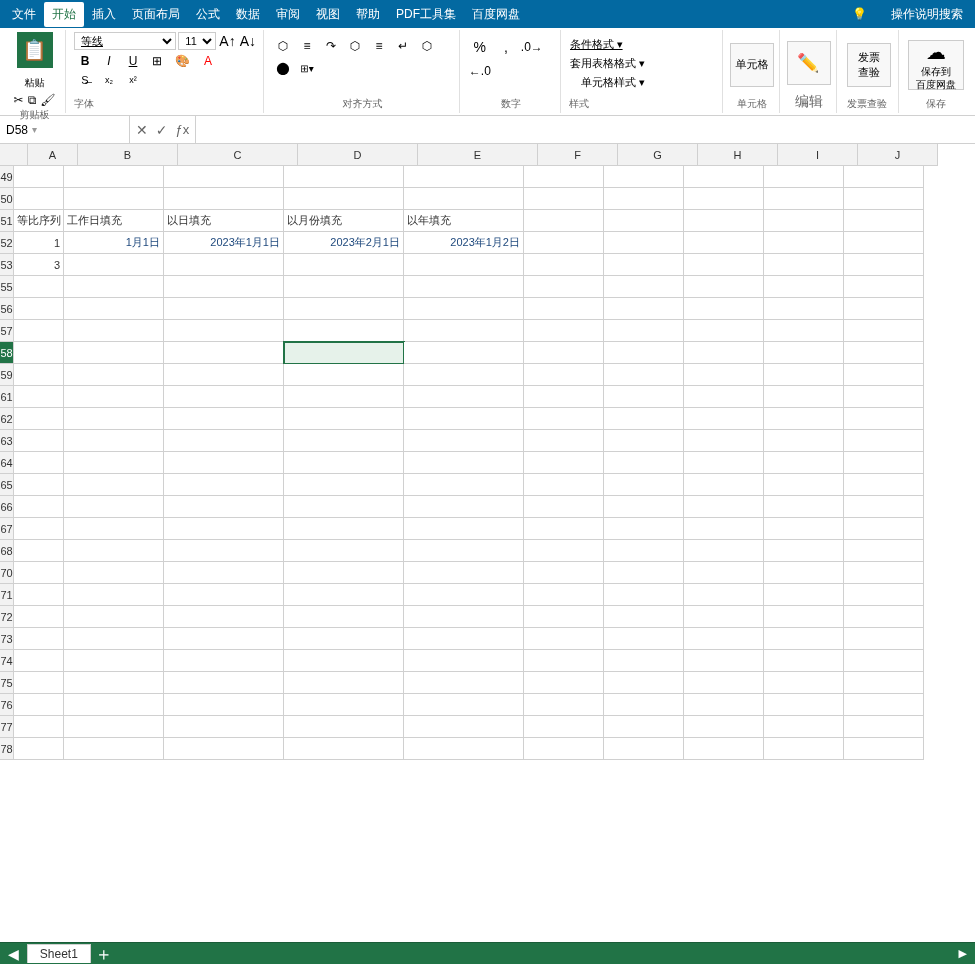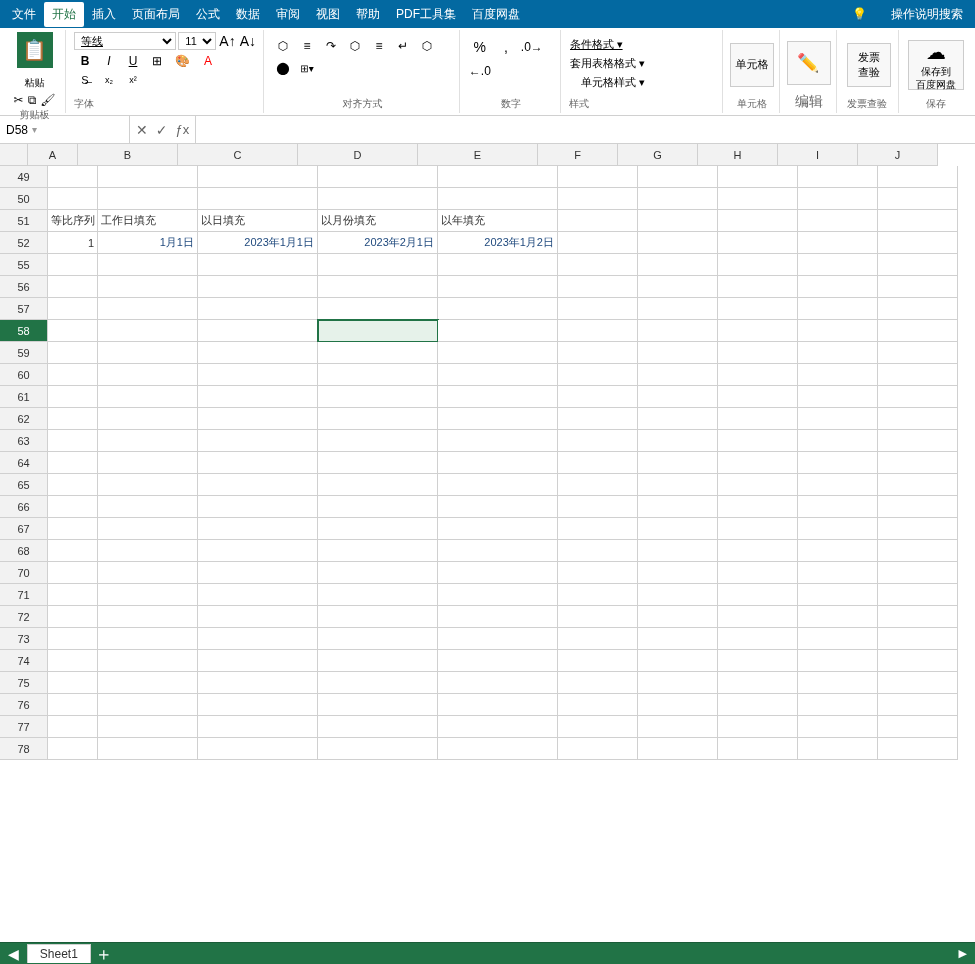--- a/index.html
+++ b/index.html
@@ -23,21 +23,21 @@
     .formula-icon-btn { background: transparent; border: none; cursor: pointer; font-size: 14px; color: #666; padding: 0 2px; }
     .formula-input { flex: 1; border: none; outline: none; padding: 0 6px; font-size: 12px; height: 100%; }
 
     
     .spreadsheet-container { display: flex; flex-direction: column; height: calc(964px - 28px - 88px - 28px - 22px); overflow: hidden; }
 
     
     .col-header-row { display: flex; position: sticky; top: 0; z-index: 10; }
     .row-header-corner { width: 28px; min-width: 28px; height: 22px; background: #f2f2f2; border-right: 1px solid #d0d0d0; border-bottom: 1px solid #d0d0d0; }
     .col-header { height: 22px; background: #f2f2f2; border-right: 1px solid #d0d0d0; border-bottom: 1px solid #d0d0d0; display: flex; align-items: center; justify-content: center; font-size: 11px; color: #333; font-family: 'Microsoft YaHei', sans-serif; flex-shrink: 0; }
-    .row-header { height: 22px; min-height: 22px; background: #f2f2f2; border-right: 1px solid #d0d0d0; border-bottom: 1px solid #d0d0d0; display: flex; align-items: center; justify-content: center; font-size: 11px; color: #333; flex-shrink: 0; width: 48px; }
+    .row-header { height: 22px; min-height: 22px; background: #f2f2f2; border-right: 1px solid #d0d0d0; border-bottom: 1px solid #d0d0d0; display: flex; align-items: center; justify-content: center; font-size: 11px; color: #333; flex-shrink: 0; width: 14px; }
     .row-header.active { background: #217346; color: #fff; }
     .grid-row { display: flex; }
     .cell { height: 22px; min-height: 22px; border-right: 1px solid #d0d0d0; border-bottom: 1px solid #d0d0d0; font-size: 11px; display: flex; align-items: center; padding: 0 3px; overflow: hidden; white-space: nowrap; flex-shrink: 0; background: #fff; font-family: 'Microsoft YaHei', SimSun, sans-serif; }
     .cell.selected { background: #e6f2ea; outline: 2px solid #217346; outline-offset: -1px; }
 
     
     .cw-a { width: 50px; min-width: 50px; }
     .cw-b { width: 100px; min-width: 100px; }
     .cw-c { width: 120px; min-width: 120px; }
     .cw-d { width: 120px; min-width: 120px; }
@@ -267,20 +267,33 @@
             <div class="cell cw-c" style="color: rgb(31, 73, 125); justify-content: flex-end;">2023年1月1日</div>
             <div class="cell cw-d" style="color: rgb(31, 73, 125); justify-content: flex-end;">2023年2月1日</div>
             <div class="cell cw-e" style="color: rgb(31, 73, 125); justify-content: flex-end;">2023年1月2日</div>
             <div class="cell cw-f"></div>
             <div class="cell cw-g"></div>
             <div class="cell cw-h"></div>
             <div class="cell cw-i"></div>
             <div class="cell cw-j"></div>
           </div>
           <div class="grid-row">
+            <div class="row-header">53</div>
+            <div class="cell cw-a" style="justify-content: flex-end; color: rgb(51, 51, 51);">3</div>
+            <div class="cell cw-b"></div>
+            <div class="cell cw-c"></div>
+            <div class="cell cw-d"></div>
+            <div class="cell cw-e"></div>
+            <div class="cell cw-f"></div>
+            <div class="cell cw-g"></div>
+            <div class="cell cw-h"></div>
+            <div class="cell cw-i"></div>
+            <div class="cell cw-j"></div>
+          </div>
+          <div class="grid-row">
             <div class="row-header">55</div>
             <div class="cell cw-a"></div>
             <div class="cell cw-b"></div>
             <div class="cell cw-c"></div>
             <div class="cell cw-d"></div>
             <div class="cell cw-e"></div>
             <div class="cell cw-f"></div>
             <div class="cell cw-g"></div>
             <div class="cell cw-h"></div>
             <div class="cell cw-i"></div>
@@ -320,33 +333,20 @@
             <div class="cell cw-d selected"></div>
             <div class="cell cw-e"></div>
             <div class="cell cw-f"></div>
             <div class="cell cw-g"></div>
             <div class="cell cw-h"></div>
             <div class="cell cw-i"></div>
             <div class="cell cw-j"></div>
           </div>
           <div class="grid-row">
             <div class="row-header">59</div>
-            <div class="cell cw-a"></div>
-            <div class="cell cw-b"></div>
-            <div class="cell cw-c"></div>
-            <div class="cell cw-d"></div>
-            <div class="cell cw-e"></div>
-            <div class="cell cw-f"></div>
-            <div class="cell cw-g"></div>
-            <div class="cell cw-h"></div>
-            <div class="cell cw-i"></div>
-            <div class="cell cw-j"></div>
-          </div>
-          <div class="grid-row">
-            <div class="row-header">60</div>
             <div class="cell cw-a"></div>
             <div class="cell cw-b"></div>
             <div class="cell cw-c"></div>
             <div class="cell cw-d"></div>
             <div class="cell cw-e"></div>
             <div class="cell cw-f"></div>
             <div class="cell cw-g"></div>
             <div class="cell cw-h"></div>
             <div class="cell cw-i"></div>
             <div class="cell cw-j"></div>

